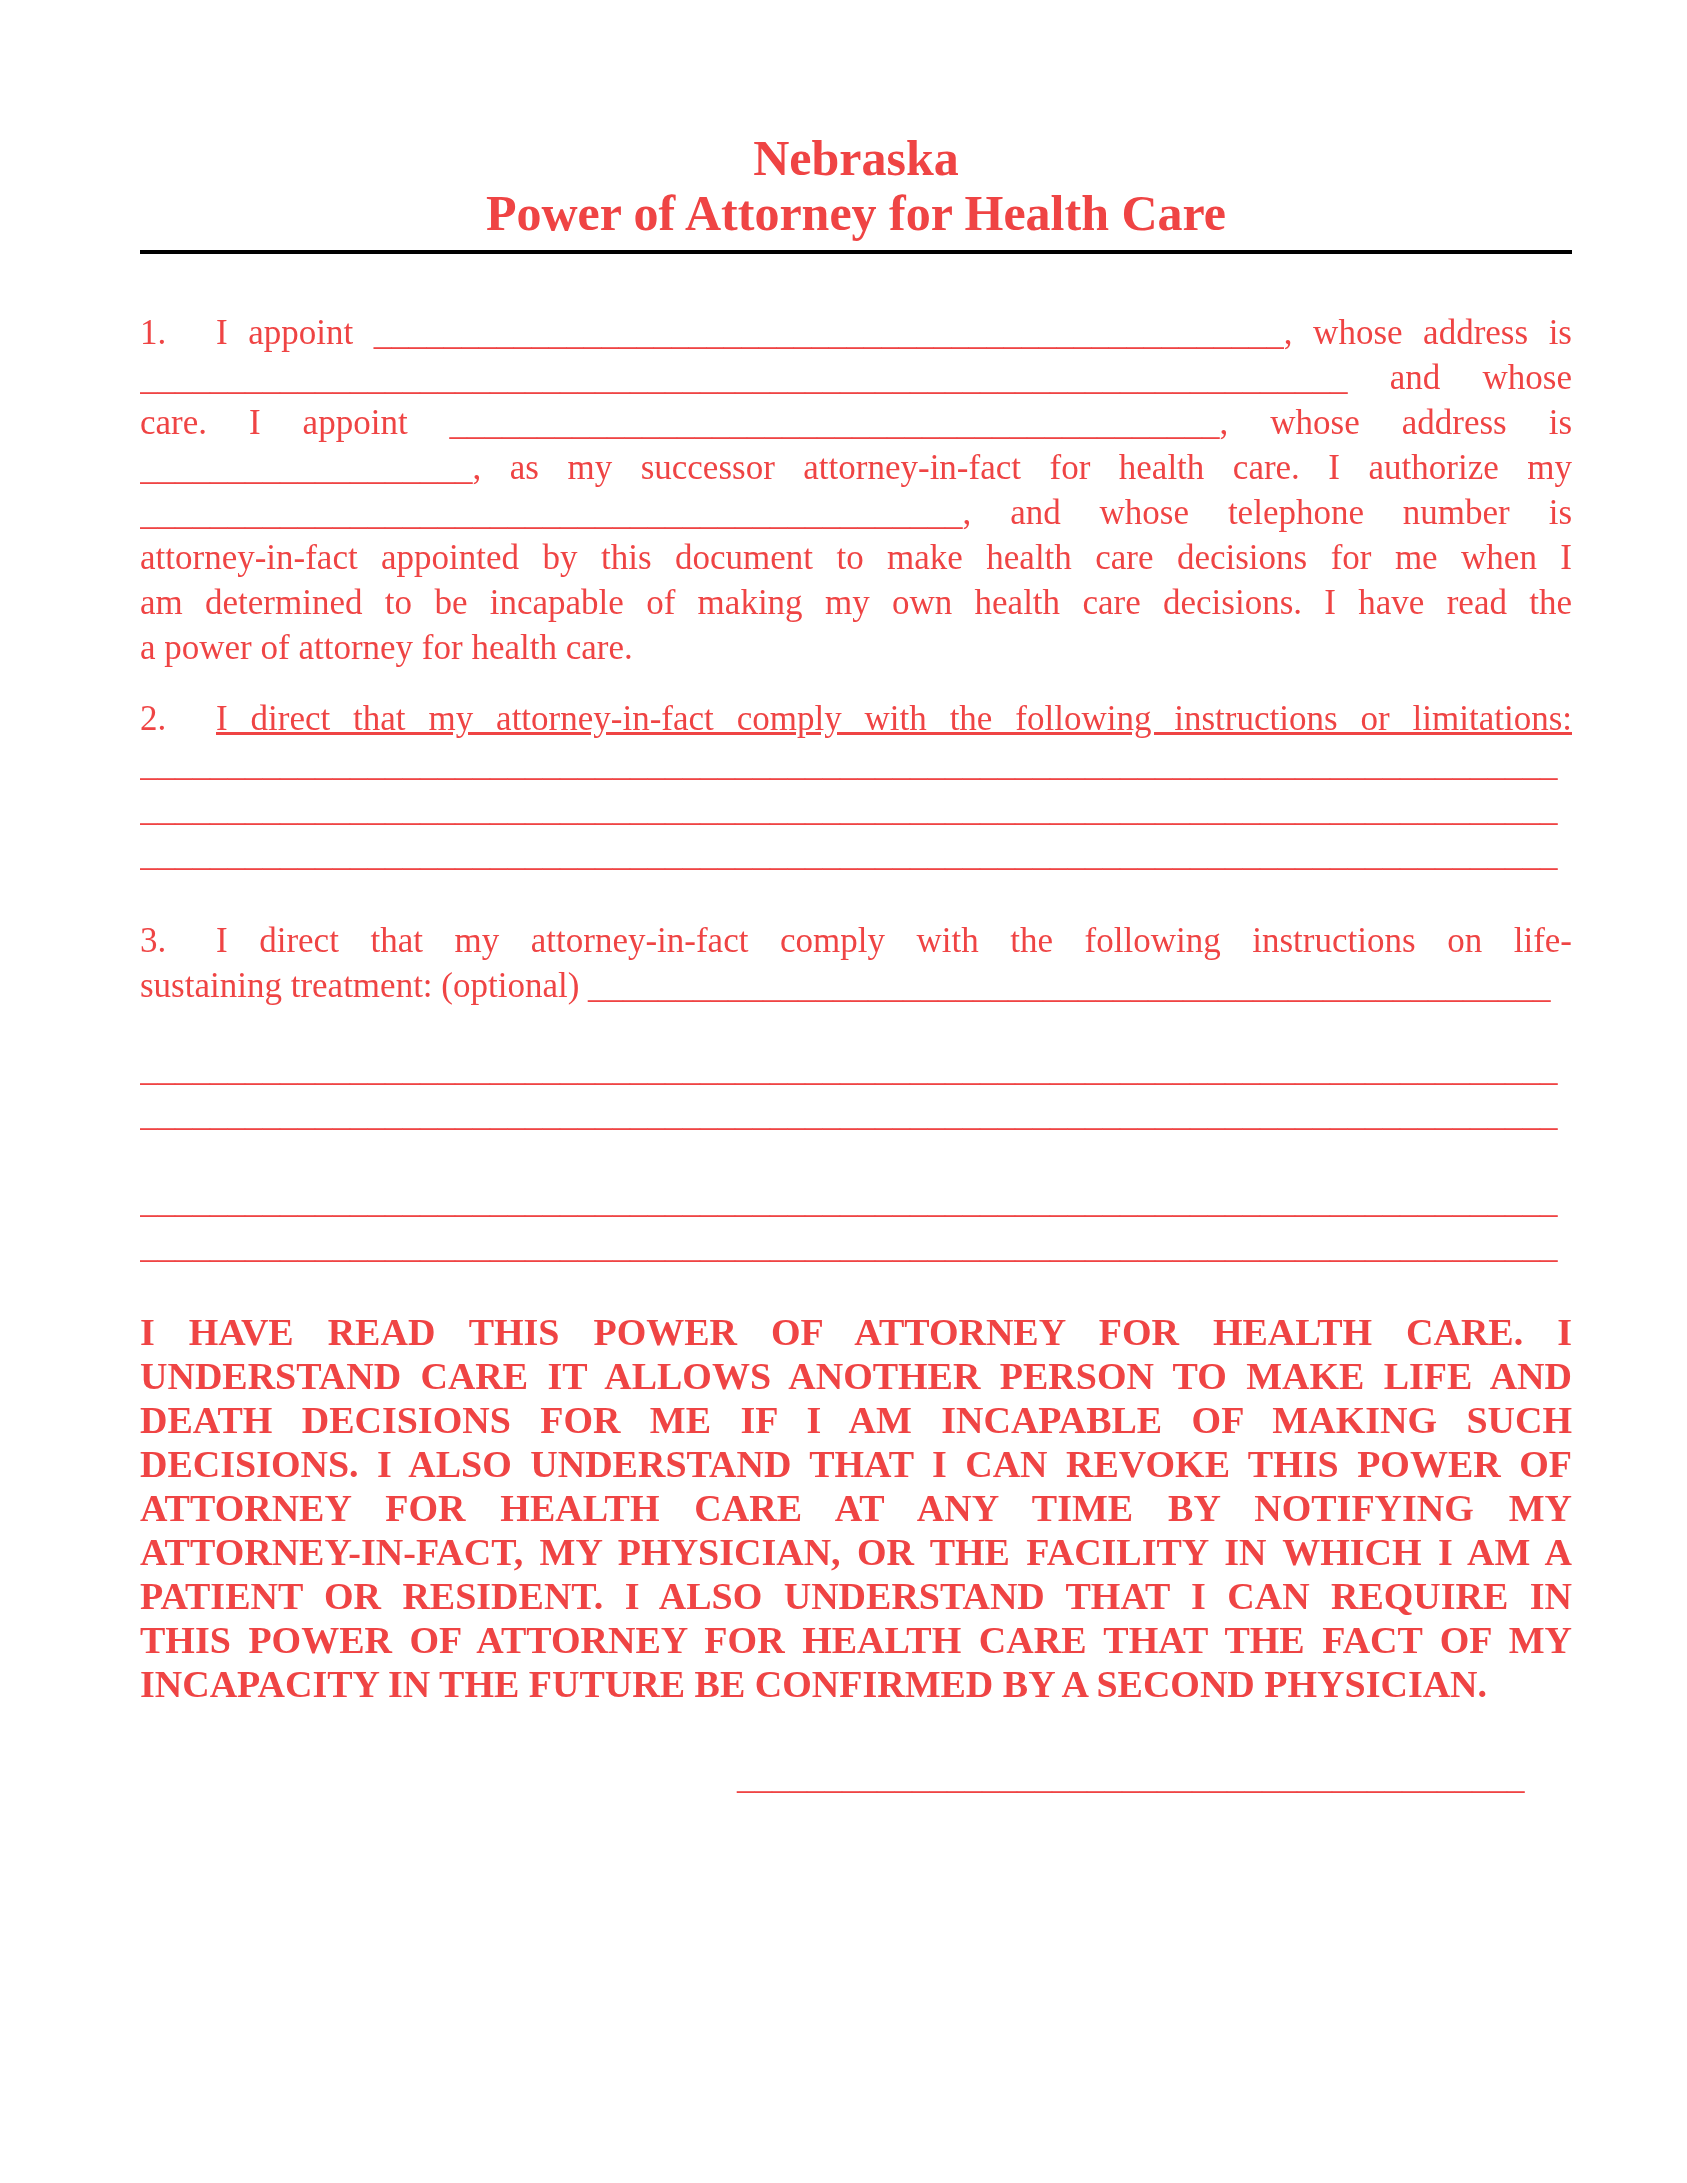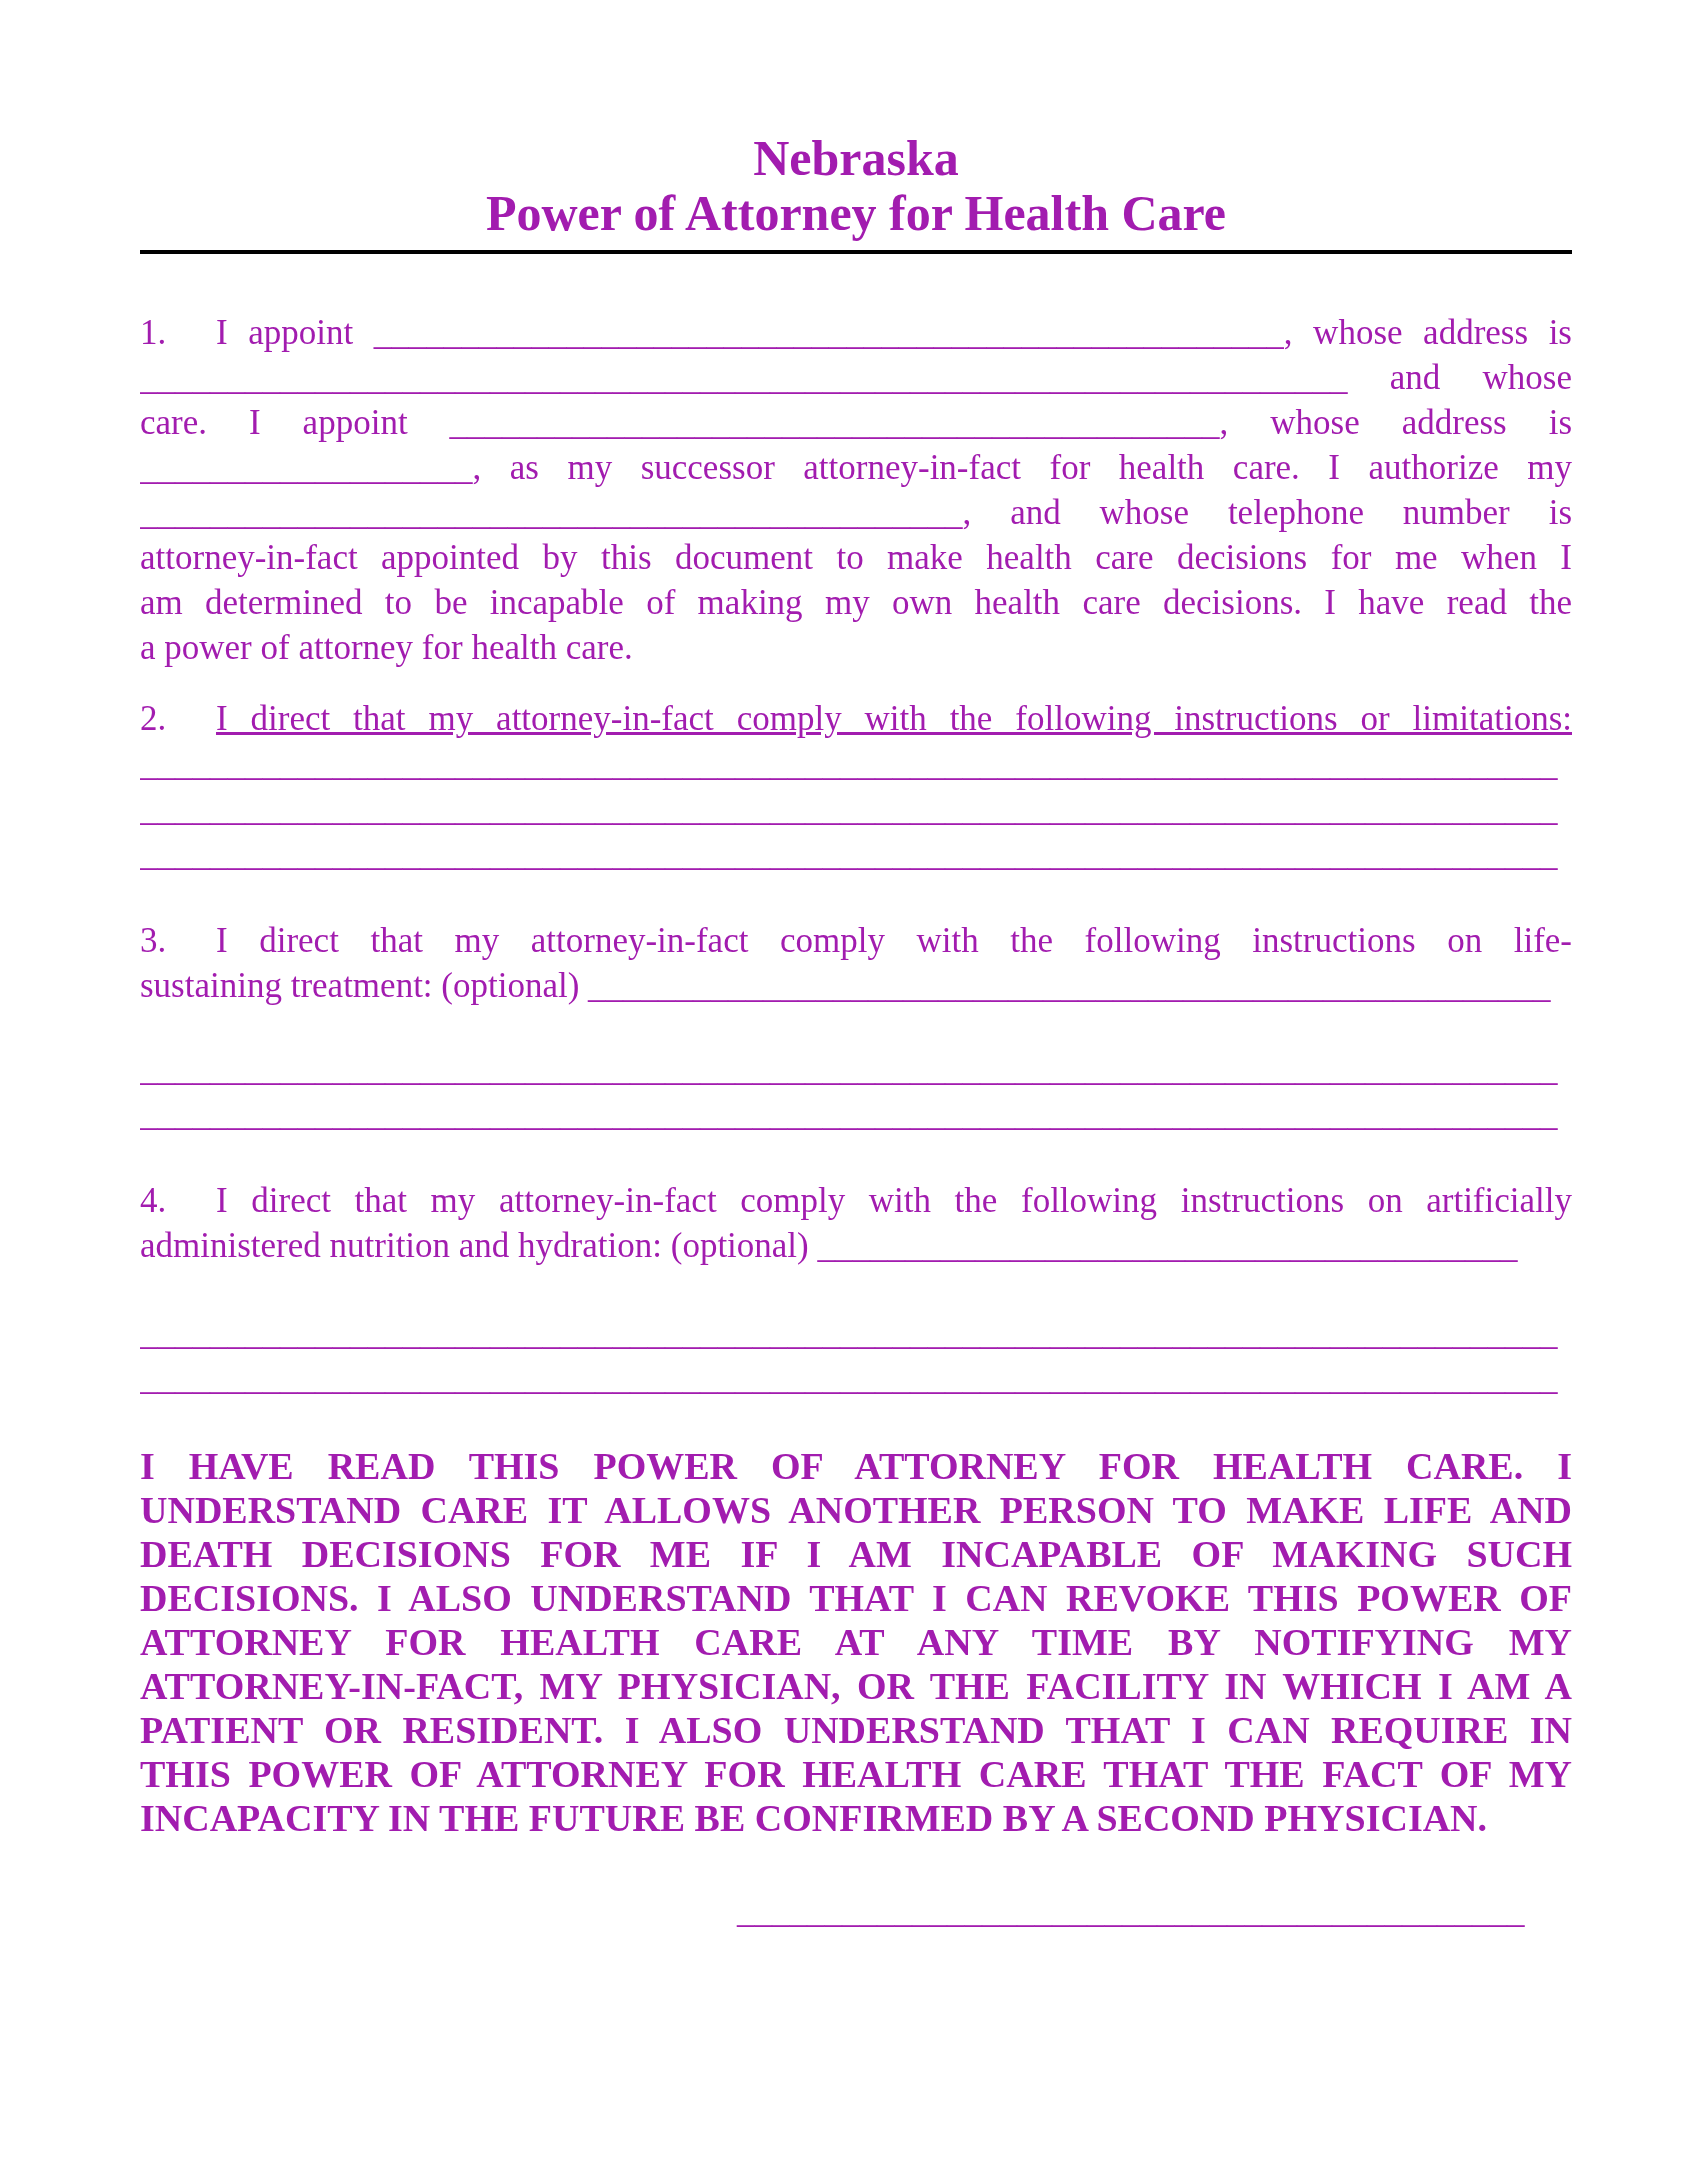--- a/index.html
+++ b/index.html
@@ -6,21 +6,21 @@
     margin: 0;
     padding: 0;
     background: #ffffff;
   }
   .page {
     position: relative;
     width: 1687px;
     height: 2184px;
     box-sizing: border-box;
     background: #ffffff;
-    color: #a21caf;
+    color: #ef4444;
     font-family: "Liberation Serif", "DejaVu Serif", serif;
     font-size: 35px;
     padding: 131px 115px 0 140px;
     overflow: hidden;
   }
   .title {
     text-align: center;
     font-weight: bold;
     font-size: 50px;
     line-height: 55px;
@@ -94,24 +94,20 @@
         <div class="line">_________________________________________________________________________________</div>
       </div>
       <div class="sec paragraph">
         <div class="line just"><span class="num">3.</span>I direct that my attorney-in-fact comply with the following instructions on life-</div>
         <div class="line">sustaining treatment: (optional) _______________________________________________________</div>
       </div>
       <div class="sec blank-group">
         <div class="line">_________________________________________________________________________________</div>
         <div class="line">_________________________________________________________________________________</div>
       </div>
-      <div class="sec paragraph">
-        <div class="line just"><span class="num">4.</span>I direct that my attorney-in-fact comply with the following instructions on artificially</div>
-        <div class="line">administered nutrition and hydration: (optional) ________________________________________</div>
-      </div>
       <div class="sec blank-group">
         <div class="line">_________________________________________________________________________________</div>
         <div class="line">_________________________________________________________________________________</div>
       </div>
       <div class="sec bold-paragraph">
         <div class="line just">I HAVE READ THIS POWER OF ATTORNEY FOR HEALTH CARE.  I</div>
         <div class="line just">UNDERSTAND CARE IT ALLOWS ANOTHER PERSON TO MAKE LIFE AND</div>
         <div class="line just">DEATH DECISIONS FOR ME IF I AM INCAPABLE OF MAKING SUCH</div>
         <div class="line just">DECISIONS.  I ALSO UNDERSTAND THAT I CAN REVOKE THIS POWER OF</div>
         <div class="line just">ATTORNEY FOR HEALTH CARE AT ANY TIME BY NOTIFYING MY</div>

